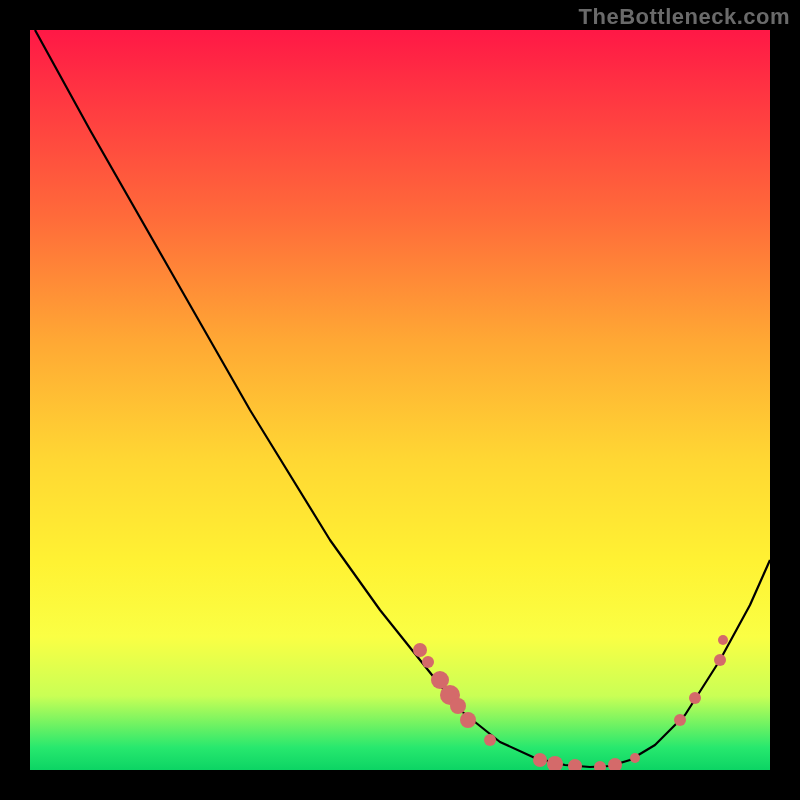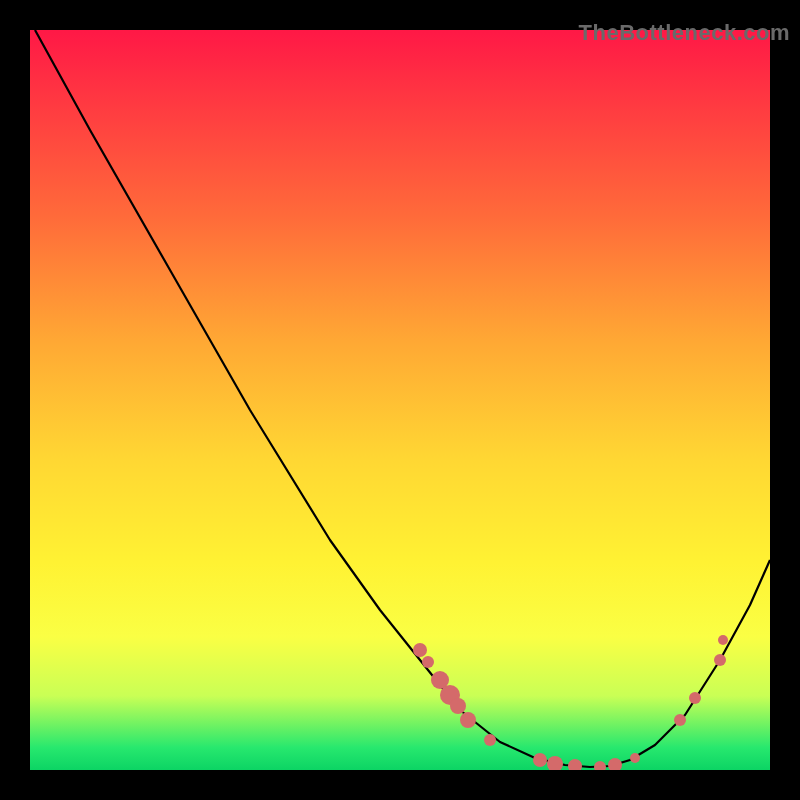--- a/index.html
+++ b/index.html
@@ -19,21 +19,20 @@
   }
   .watermark {
     position: absolute;
     top: 4px;
     right: 10px;
     color: #6a6a6a;
     font-size: 22px;
     font-weight: bold;
     letter-spacing: 0.5px;
     z-index: 50;
-    margin-top: 16px;
   }
   .plot {
     position: absolute;
     left: 30px;
     top: 30px;
     width: 740px;
     height: 740px;
     overflow: hidden;
   }
   .gradient {

